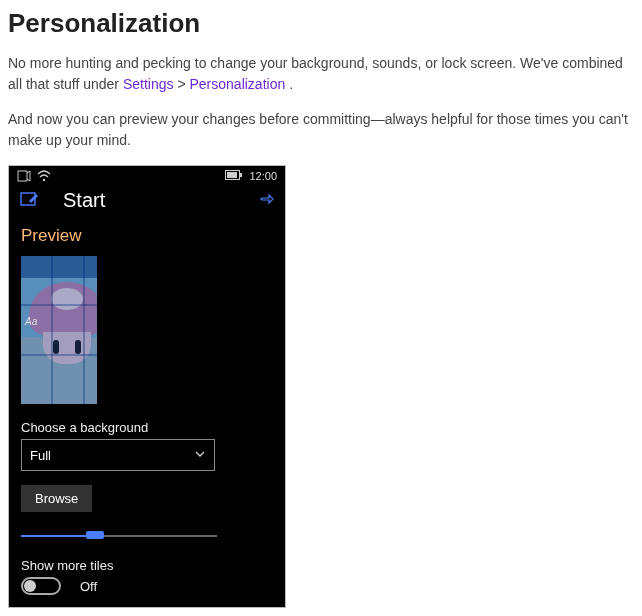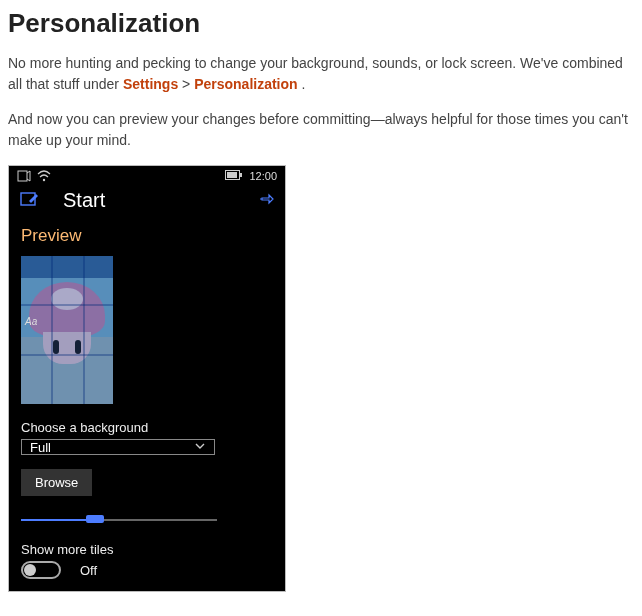--- a/index.html
+++ b/index.html
@@ -16,21 +16,21 @@
     font-weight: 600;
     color: #222;
     margin-bottom: 14px;
   }
   p.body {
     font-size: 14px;
     line-height: 1.5;
     color: #444;
     margin-bottom: 14px;
   }
-  p.body b { font-weight: 700; color:#c2410c; }
+  p.body b { font-weight: 400; color:#6d28d9; }
 
   .phone {
     width: 278px;
     border: 1px solid #bbb;
     background: #000;
     color: #fff;
     font-family: "Segoe UI", Arial, sans-serif;
     margin-top: 6px;
   }
   .statusbar {
@@ -56,21 +56,21 @@
 
   .content { padding: 6px 12px 12px 12px; }
   .previewlabel {
     color: #fdba74;
     font-size: 17px;
     font-weight: 400;
     margin-bottom: 10px;
   }
 
   .previewbox {
-    width: 92px;
+    width: 76px;
     height: 148px;
     position: relative;
     overflow: hidden;
     background: linear-gradient(#6aa3bf 0%, #6aa3bf 55%, #8aa7b0 55%, #8aa7b0 100%);
     margin-bottom: 16px;
     font-style: italic;
   }
   .previewbox::before{
     
     content:"";
@@ -109,21 +109,21 @@
   .h2{ top:98px; left:0; height:2px; width:100%; }
   .bluewash{
     position:absolute; inset:0; background:rgba(30,80,170,0.25);
   }
   .aa {
     position:absolute; left:4px; top:60px; font-size:10px; color:#ddd;
   }
 
   .label { font-size:13px; color:#eee; margin-top:6px; margin-bottom:4px; }
   .select {
-    width: 194px; height:16px;
+    width: 194px; height:32px;
     border:1px solid #888; background:#000; color:#fff;
     display:flex; align-items:center; justify-content:space-between;
     padding:0 8px; font-size:13px;
     margin-bottom:14px;
   }
   .select svg{ flex-shrink:0; }
 
   .browse {
     display:inline-block;
     background:#333; color:#fff;

